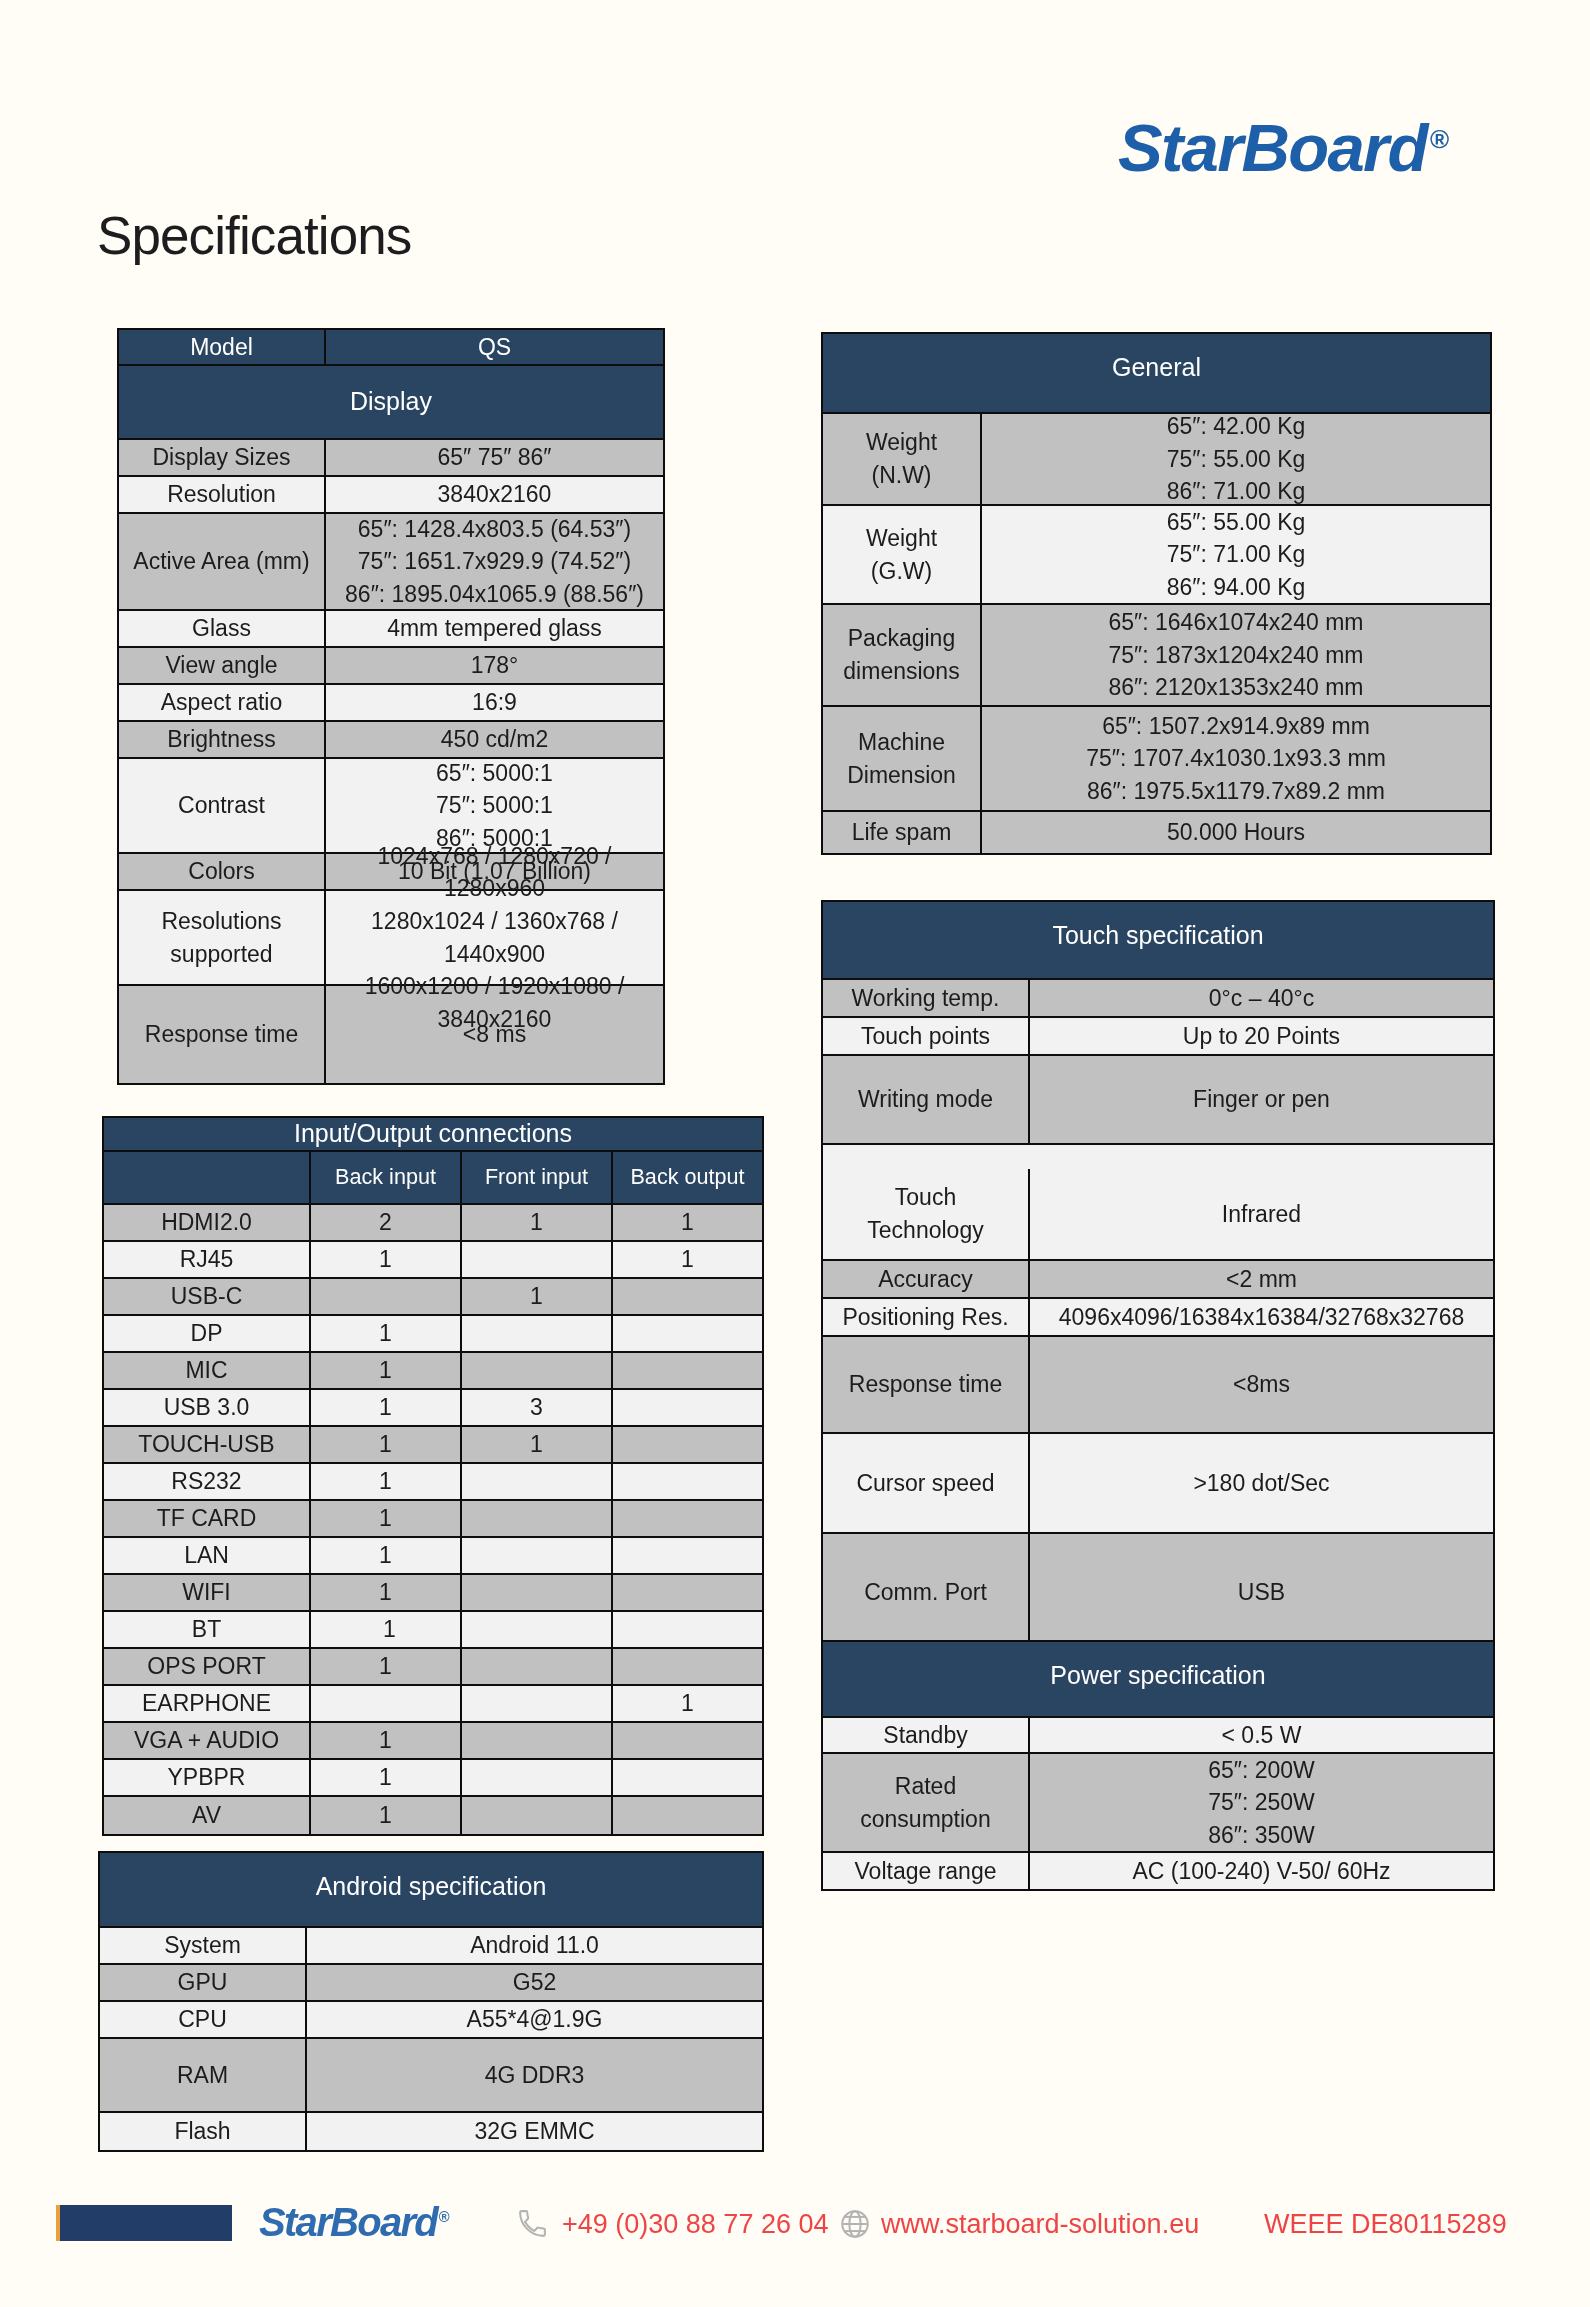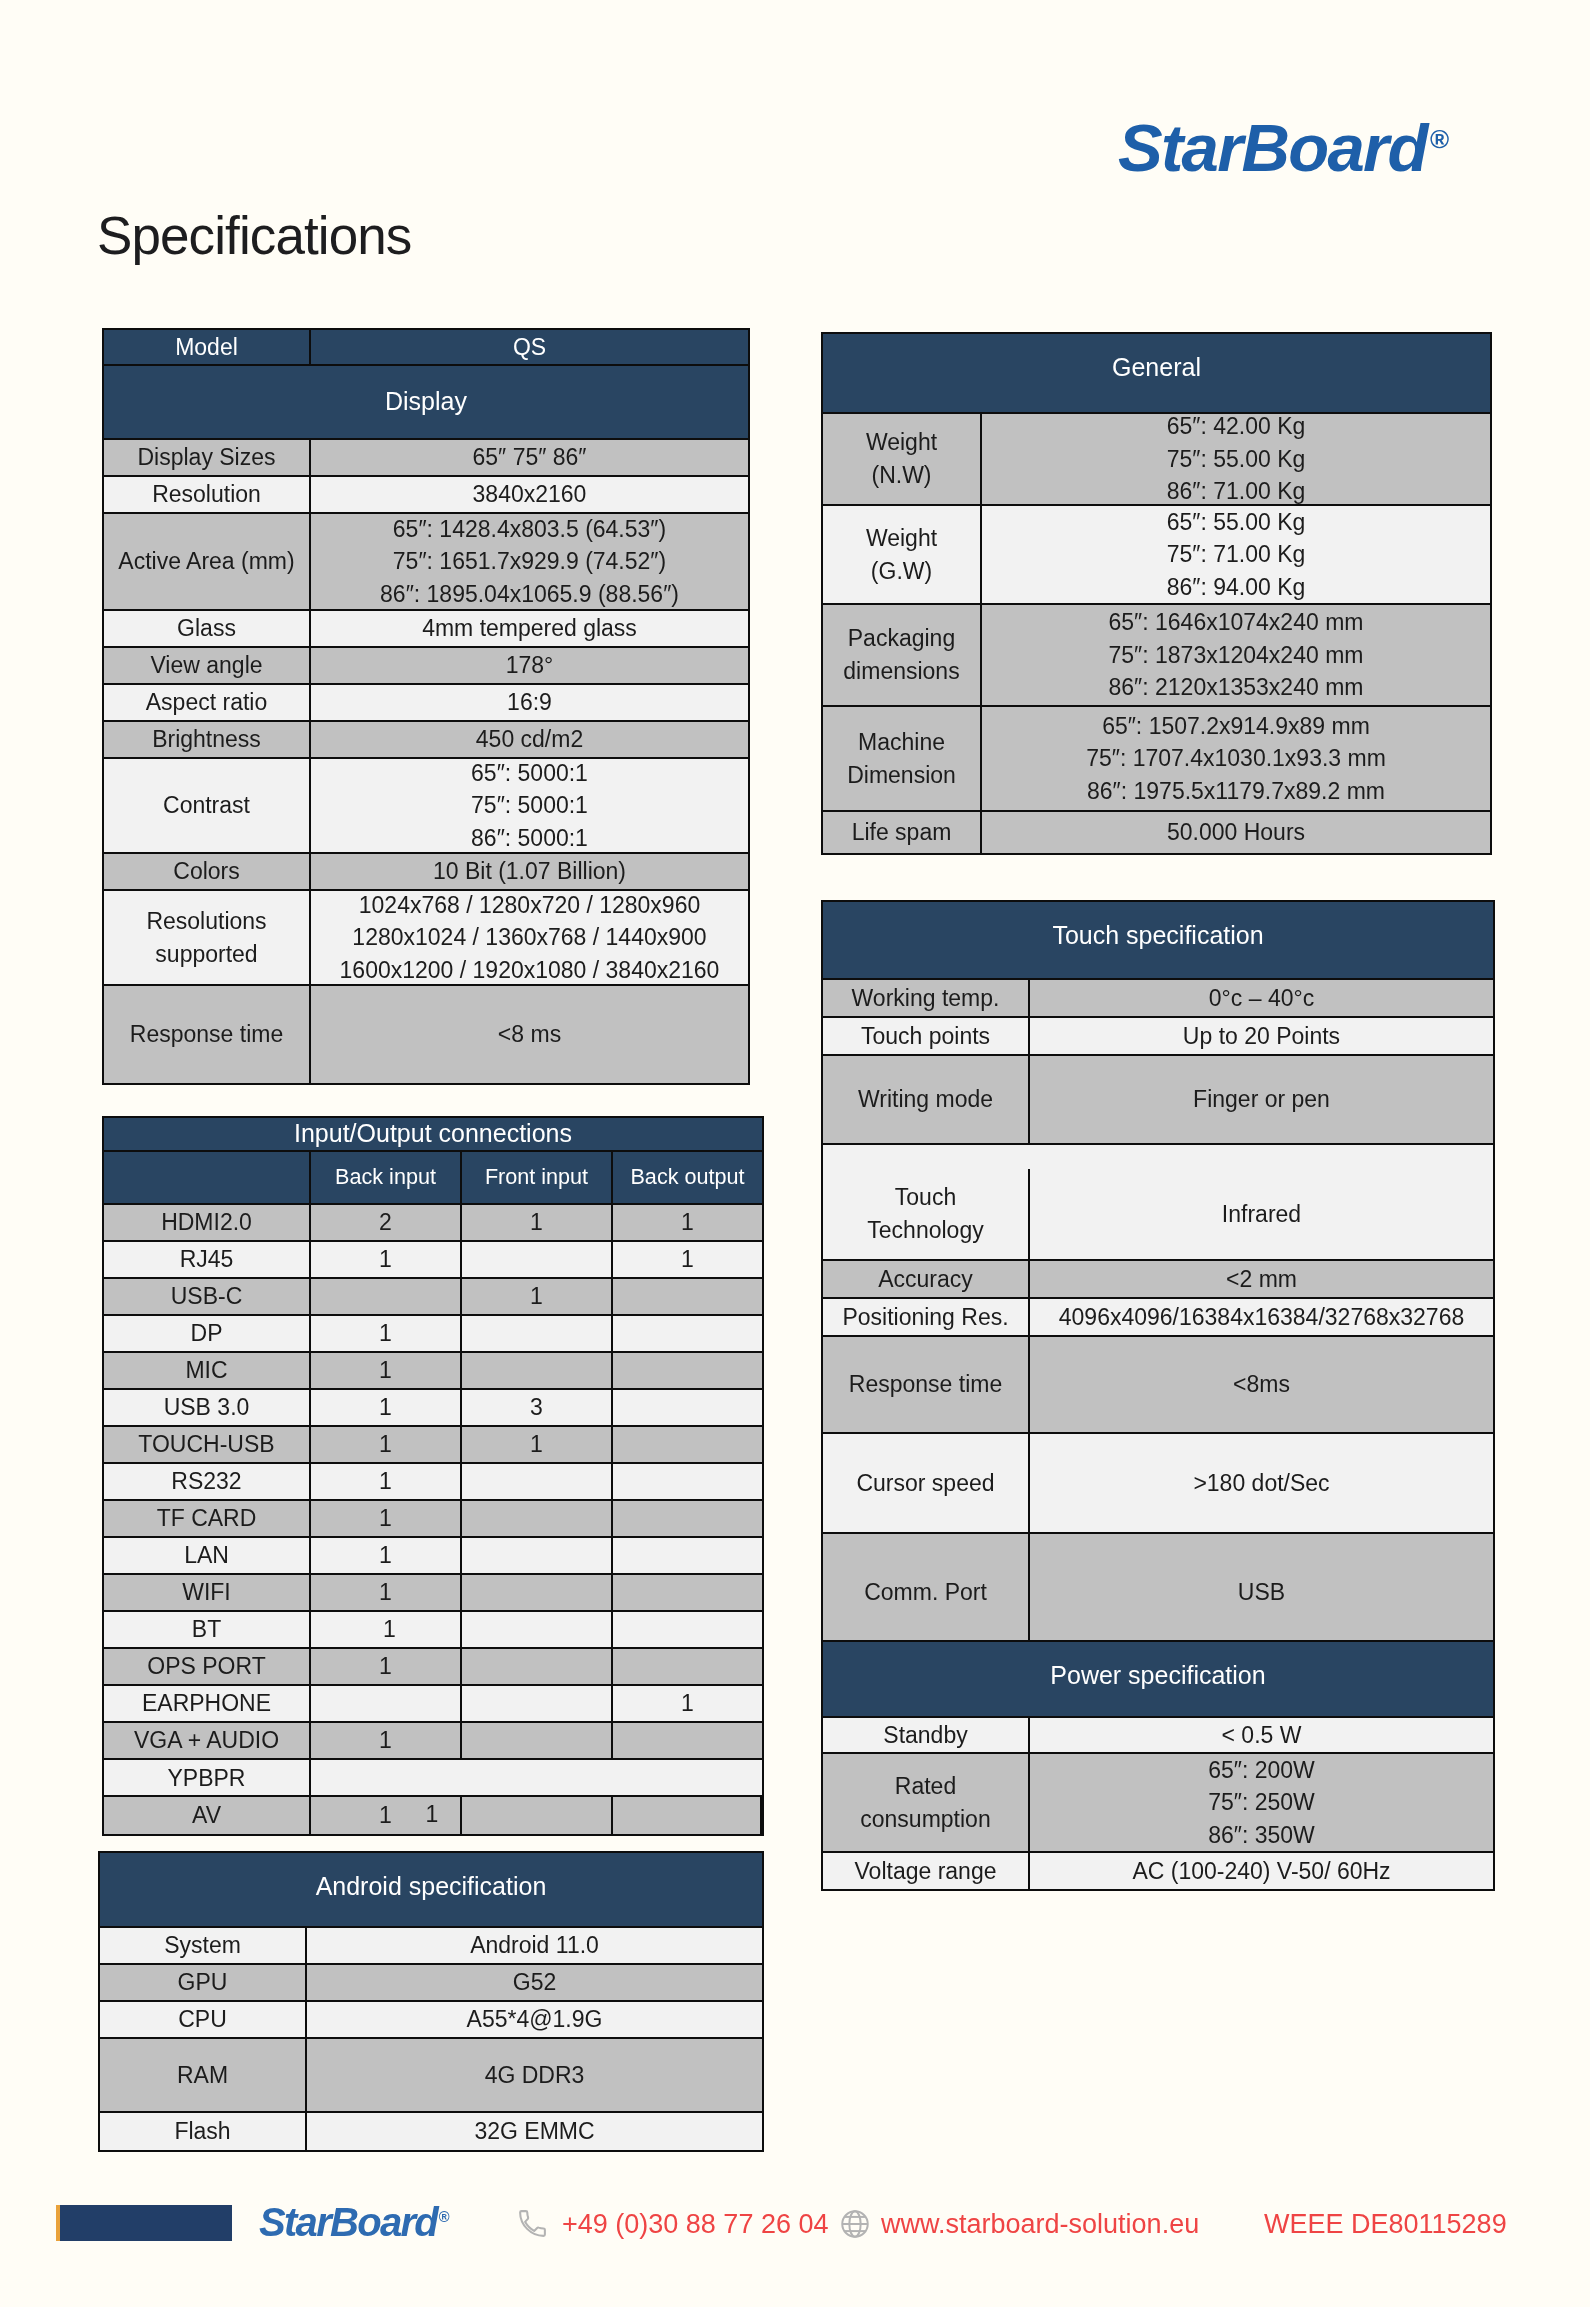--- a/index.html
+++ b/index.html
@@ -51,21 +51,21 @@
   .foot-text{position:absolute;top:2209px;font-size:27px;color:#ef4444;white-space:nowrap;}
   .foot-icon{position:absolute;top:2207px;}
 </style>
 </head>
 <body>
 
 <div class="page-title">Specifications</div>
 
 <div class="brand-logo brand-top"><span>StarBoard</span><span class="rmark">®</span></div>
 
-<div class="tbl" style="left:102px;top:328px;width:648px;">
+<div class="tbl" style="left:117px;top:328px;width:548px;">
   <div class="tr navy" style="height:36px;">
     <div class="td lbl navy">Model</div>
     <div class="td val navy">QS</div>
   </div>
   <div class="tr navy" style="height:74px;">
     <div class="td val navy hdr-band">Display</div>
   </div>
   <div class="tr g" style="height:37px;">
     <div class="td lbl">Display Sizes</div>
     <div class="td val">65″ 75″ 86″</div>
@@ -212,21 +212,21 @@
     <div class="td ioc"></div>
     <div class="td ioc"></div>
     <div class="td ioc">1</div>
   </div>
   <div class="tr g" style="height:37px;">
     <div class="td lbl">VGA + AUDIO</div>
     <div class="td ioc">1</div>
     <div class="td ioc"></div>
     <div class="td ioc"></div>
   </div>
-  <div class="tr w" style="height:37px;flex-direction:column;">
+  <div class="tr w" style="height:37px;">
     <div class="td lbl">YPBPR</div>
     <div class="td ioc">1</div>
     <div class="td ioc"></div>
     <div class="td ioc"></div>
   </div>
   <div class="tr g" style="height:37px;">
     <div class="td lbl">AV</div>
     <div class="td ioc">1</div>
     <div class="td ioc"></div>
     <div class="td ioc"></div>

